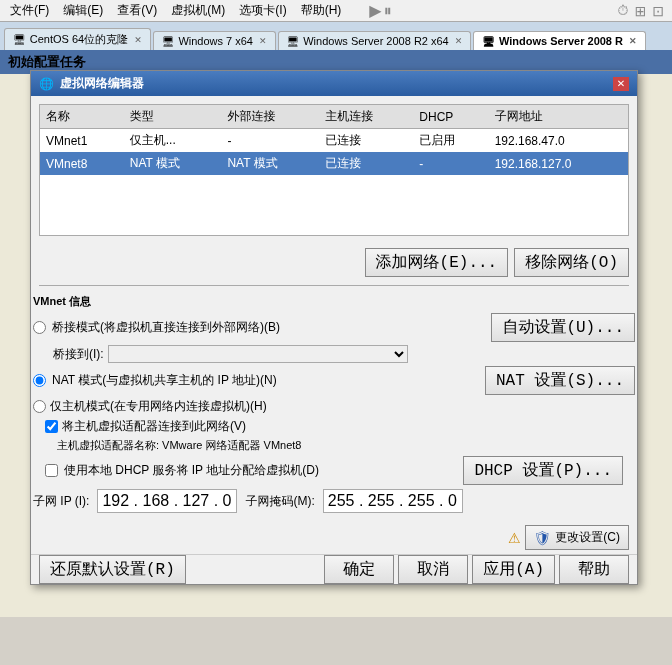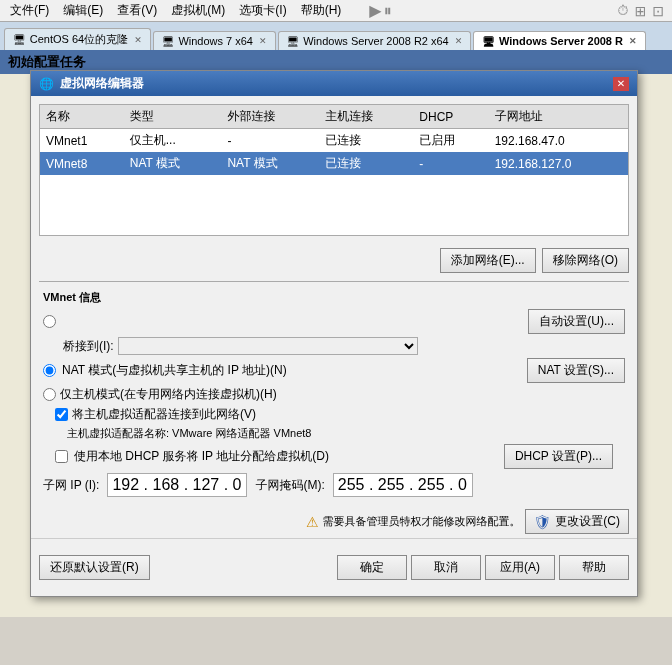--- a/index.html
+++ b/index.html
@@ -156,34 +156,35 @@
     .btn-row {
       display: flex;
       justify-content: flex-end;
       gap: 6px;
       padding: 4px 8px;
     }
     .btn {
       background: linear-gradient(to bottom, #f5f5f5, #e0e0e0);
       border: 1px solid #888;
       padding: 3px 10px;
-      font-size: 12px;
+      font-size: 16px;
       cursor: pointer;
       min-width: 70px;
+      font-family: Liberation Mono, monospace;
     }
 
     
     .divider {
       border-top: 1px solid #aaa;
       margin: 4px 8px;
     }
 
     
     .vmnet-info {
-      padding: 4px 12px;
+      padding: 4px 2px;
     }
     .vmnet-info-title {
       font-weight: bold;
       font-size: 11px;
       margin-bottom: 4px;
     }
     .radio-row {
       display: flex;
       align-items: center;
       gap: 4px;
@@ -230,21 +231,21 @@
       color: #cc8800;
       font-size: 14px;
     }
 
     
     .action-row {
       display: flex;
       align-items: flex-start;
       justify-content: flex-end;
       gap: 4px;
-      padding: 16px 8px;
+      padding: 0 8px;
       border-top: 1px solid #ccc;
     }
     .action-left {
       margin-right: auto;
     }
 
     
     .annotation {
       position: absolute;
       color: #e04040;
@@ -387,20 +388,23 @@
       <button class="btn">移除网络(O)</button>
     </div>
 
     <div class="divider"></div>
 
     <div class="vmnet-info">
       <div class="vmnet-info-title">VMnet 信息</div>
 
       <div class="radio-row row-with-btn">
         <input type="radio" name="vmnet-mode" style="">
+        <label>
+          <span>桥接模式(将虚拟机直接连接到外部网络)(B)</span>
+        </label>
         <button class="btn inline-right-btn" style="min-width:90px;">自动设置(U)...</button>
       </div>
 
       <div class="radio-row indent">
         <span>桥接到(I):</span>
         <select style="width:300px; font-size:12px; border:1px solid #aaa;"></select>
       </div>
 
       <div class="radio-row row-with-btn">
         <input type="radio" name="vmnet-mode" checked="" style="">
@@ -437,21 +441,20 @@
       <div class="subnet-row">
         <label>子网 IP (I):</label>
         <input type="text" class="subnet-input" value="192 . 168 . 127 . 0" style="">
         <label>子网掩码(M):</label>
         <input type="text" class="subnet-input" value="255 . 255 . 255 . 0" style="">
       </div>
     </div>
 
     <div class="warning-row">
       <span class="warning-icon">⚠</span>
-      <span>需要具备管理员特权才能修改网络配置。</span>
       <button class="more-settings-btn">
         <span class="shield-icon-blue">🛡</span>
         <span>更改设置(C)</span>
       </button>
     </div>
 
     <div class="action-row">
       <button class="btn action-left">还原默认设置(R)</button>
       <button class="btn">确定</button>
       <button class="btn">取消</button>

